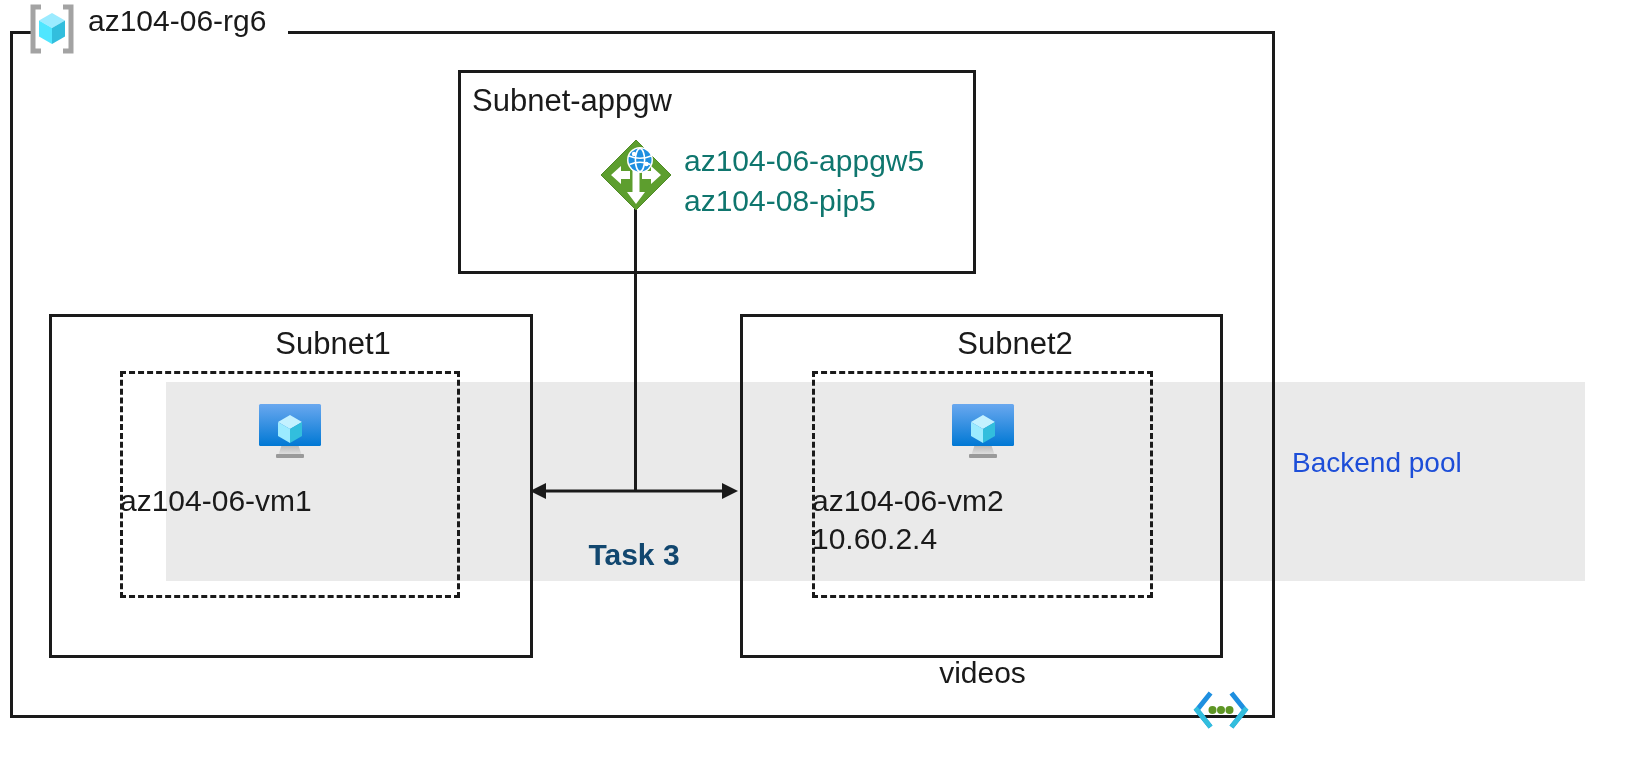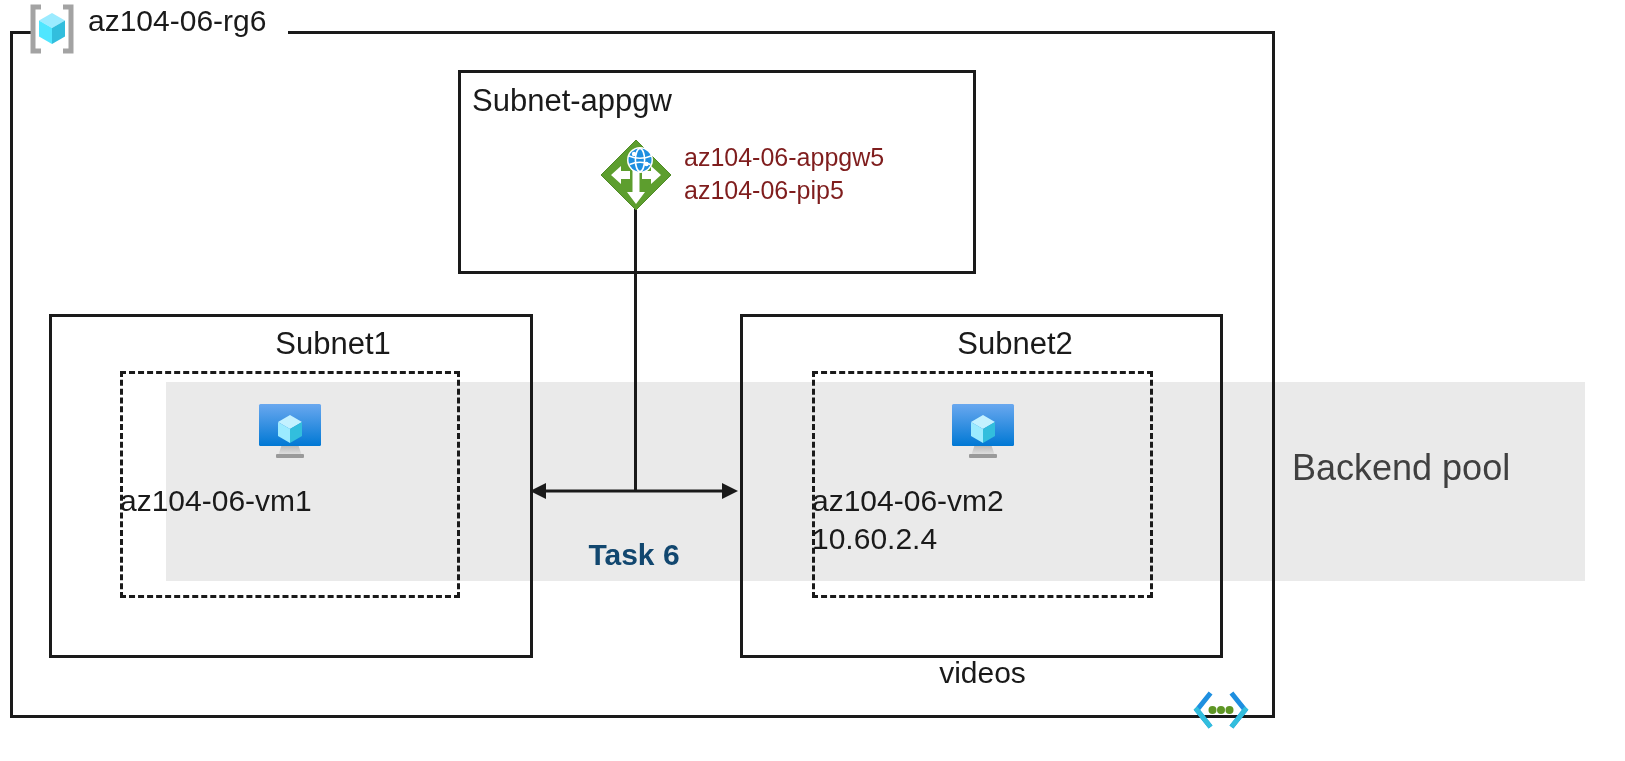--- a/index.html
+++ b/index.html
@@ -10,21 +10,21 @@
   }
   .canvas{position:absolute;left:0;top:0;width:1625px;height:761px;}
 
   
   .backend-band{
     position:absolute;left:166px;top:382px;width:1419px;height:199px;
     background:#eaeaea;z-index:1;
   }
   .backend-label{
     position:absolute;left:1292px;top:448px;width:300px;
-    font-size:36px;line-height:1.1;color:#404040;z-index:6;
+    font-size:28px;line-height:1.1;color:#1d4ed8;z-index:6;
     white-space:nowrap;
   }
 
   
   .rg-box{
     position:absolute;left:10px;top:31px;width:1265px;height:687px;
     border:3px solid #1a1a1a;border-top:none;box-sizing:border-box;z-index:3;
   }
   .rg-top-left{
     position:absolute;left:10px;top:31px;width:22px;height:3px;background:#1a1a1a;z-index:4;
@@ -77,21 +77,21 @@
     position:absolute;font-size:30px;color:#1a1a1a;z-index:7;text-align:center;
   }
   .c1{left:120px;top:608px;width:340px;}
   .c2{left:812px;top:612px;width:341px;margin-top:44px;}
 
   
   .appgw-icon{position:absolute;left:599px;top:138px;width:74px;height:74px;z-index:8;}
   .appgw-labels{
     position:absolute;left:684px;top:141px;z-index:8;white-space:nowrap;
   }
-  .appgw-labels div{font-size:25px;line-height:1.32;color:#7f1d1d;}
+  .appgw-labels div{font-size:30px;line-height:1.32;color:#0f766e;}
 
   
   .v-line{
     position:absolute;left:634px;top:204px;width:3px;height:288px;
     background:#1a1a1a;z-index:6;
   }
   .h-arrow{
     position:absolute;left:528px;top:477px;width:212px;height:28px;z-index:6;
   }
   .task-label{
@@ -145,21 +145,21 @@
       <circle cx="41" cy="22" r="11.5" fill="#1e8fe0"></circle>
       <ellipse cx="41" cy="22" rx="4.6" ry="11.5" fill="none" stroke="#ffffff" stroke-width="1.6"></ellipse>
       <path d="M30 18 Q41 22.5 52 18" fill="none" stroke="#ffffff" stroke-width="1.6"></path>
       <path d="M30.5 26.5 Q41 22 51.5 26.5" fill="none" stroke="#ffffff" stroke-width="1.6"></path>
       <circle cx="35" cy="16" r="2.2" fill="#ffffff"></circle>
       <circle cx="47.5" cy="26" r="2.2" fill="#ffffff"></circle>
     </svg>
   </div>
   <div class="appgw-labels">
     <div>az104-06-appgw5</div>
-    <div>az104-06-pip5</div>
+    <div>az104-08-pip5</div>
   </div>
 
   <div class="subnet subnet1"></div>
   <div class="subnet-title t-sub1">Subnet1</div>
   <div class="dashed-box dash1"></div>
   <div class="vm-block vm1">
     <svg class="vm-icon" viewBox="0 0 76 64">
       <defs>
         <linearGradient id="mon1" x1="0" y1="0" x2="0" y2="1">
           <stop offset="0" stop-color="#6aa8ef"></stop>
@@ -207,21 +207,21 @@
   </div>
   <div class="container-label c2">videos</div>
 
   <div class="h-arrow">
     <svg viewBox="0 0 212 28" width="212" height="28">
       <line x1="14" y1="14" x2="198" y2="14" stroke="#1a1a1a" stroke-width="3"></line>
       <polygon points="2,14 18,6 18,22" fill="#1a1a1a"></polygon>
       <polygon points="210,14 194,6 194,22" fill="#1a1a1a"></polygon>
     </svg>
   </div>
-  <div class="task-label">Task 6</div>
+  <div class="task-label">Task 3</div>
 
   <div class="vnet-icon">
     <svg viewBox="0 0 58 40" width="58" height="40">
       <path d="M17 5 L5 20 L17 35" fill="none" stroke="#1e8fe0" stroke-width="5" stroke-linecap="square"></path>
       <path d="M5 20 L17 35" fill="none" stroke="#32bedd" stroke-width="5" stroke-linecap="square"></path>
       <path d="M41 5 L53 20 L41 35" fill="none" stroke="#1e8fe0" stroke-width="5" stroke-linecap="square"></path>
       <path d="M53 20 L41 35" fill="none" stroke="#32bedd" stroke-width="5" stroke-linecap="square"></path>
       <circle cx="20.5" cy="20" r="4" fill="#5e9624"></circle>
       <circle cx="29" cy="20" r="4" fill="#5e9624"></circle>
       <circle cx="37.5" cy="20" r="4" fill="#5e9624"></circle>

